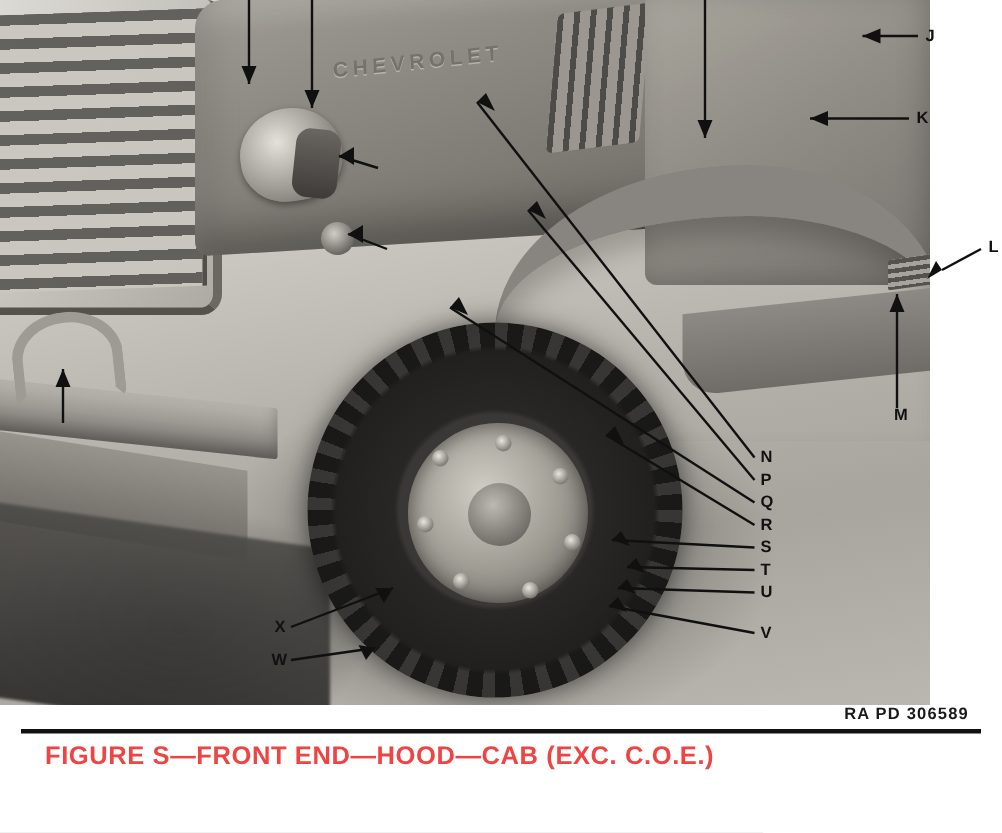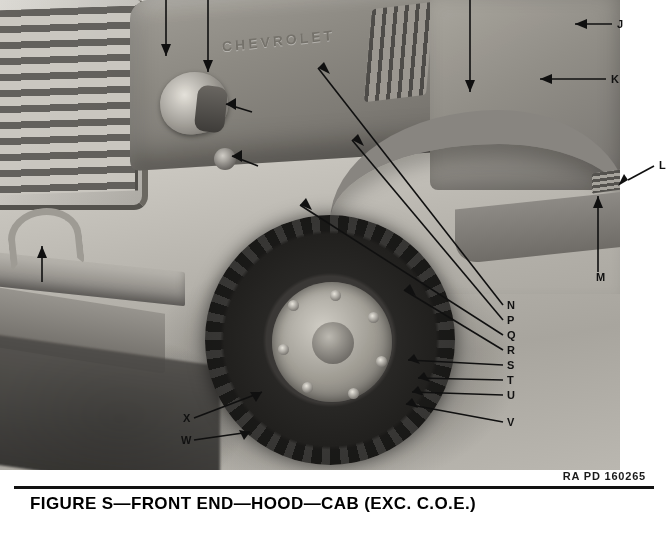--- a/index.html
+++ b/index.html
@@ -340,21 +340,21 @@
   }
   .caption {
     position: absolute;
     left: 30px;
     top: 494px;
     width: 616px;
     font-family: "Liberation Sans", sans-serif;
     font-size: 17px;
     font-weight: bold;
     letter-spacing: 0.4px;
-    color: #000000;
+    color: #ef4444;
   }
 </style>
 </head>
 <body>
 
 <div class="page">
 
   <div class="figure">
 
     <div class="photo">
@@ -452,17 +452,17 @@
     <div class="callout" style="left:507px;top:330px;">Q</div>
     <div class="callout" style="left:507px;top:345px;">R</div>
     <div class="callout" style="left:507px;top:360px;">S</div>
     <div class="callout" style="left:507px;top:375px;">T</div>
     <div class="callout" style="left:507px;top:390px;">U</div>
     <div class="callout" style="left:507px;top:417px;">V</div>
     <div class="callout" style="left:183px;top:413px;">X</div>
     <div class="callout" style="left:181px;top:435px;">W</div>
   </div>
 
-  <div class="credit">RA PD 160265</div>
+  <div class="credit">RA PD 306589</div>
   <div class="rule"></div>
   <div class="caption">FIGURE S—FRONT END—HOOD—CAB (EXC. C.O.E.)</div>
 
 </div>
 
 </body></html>

